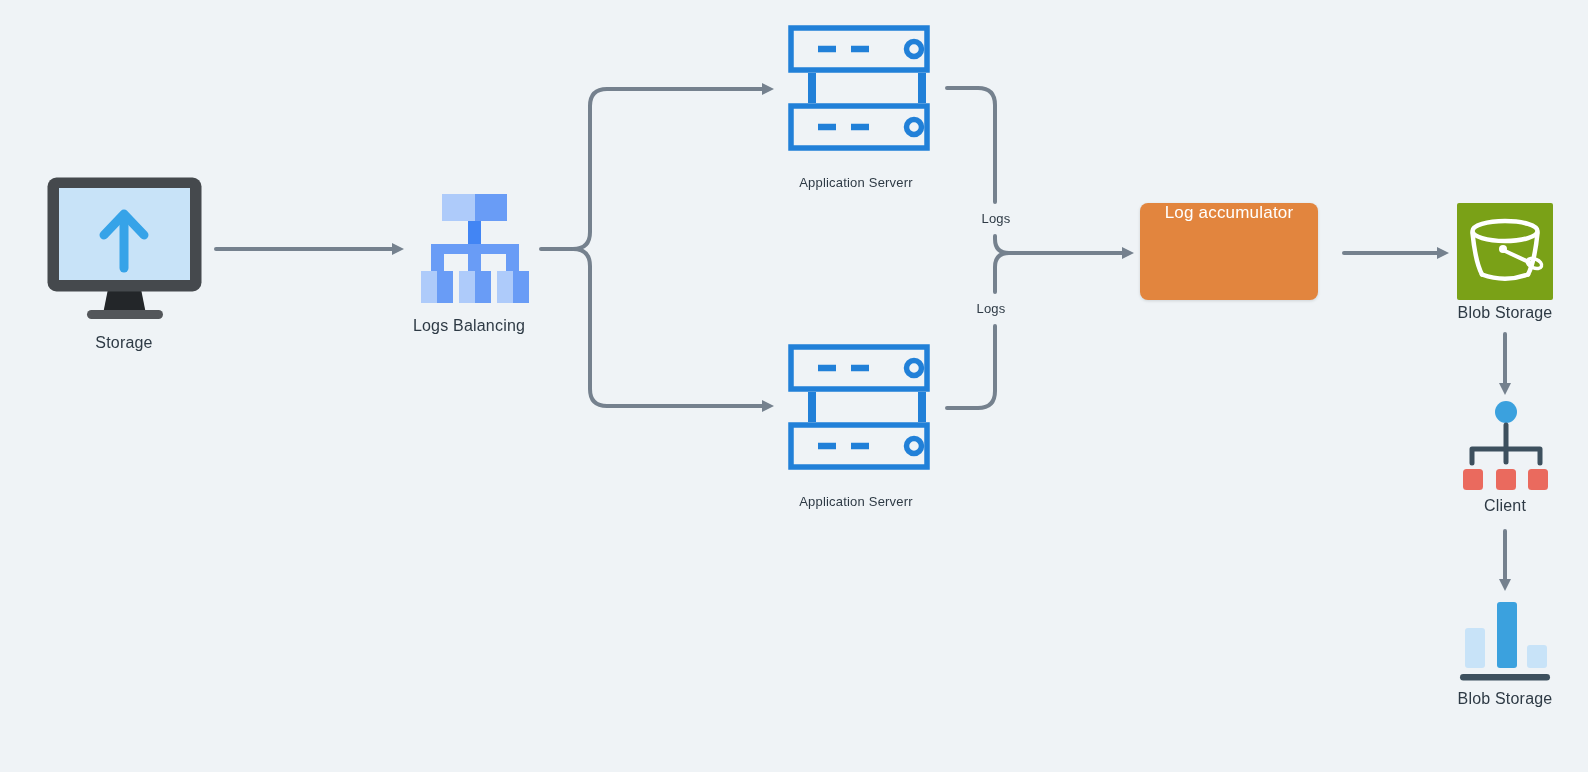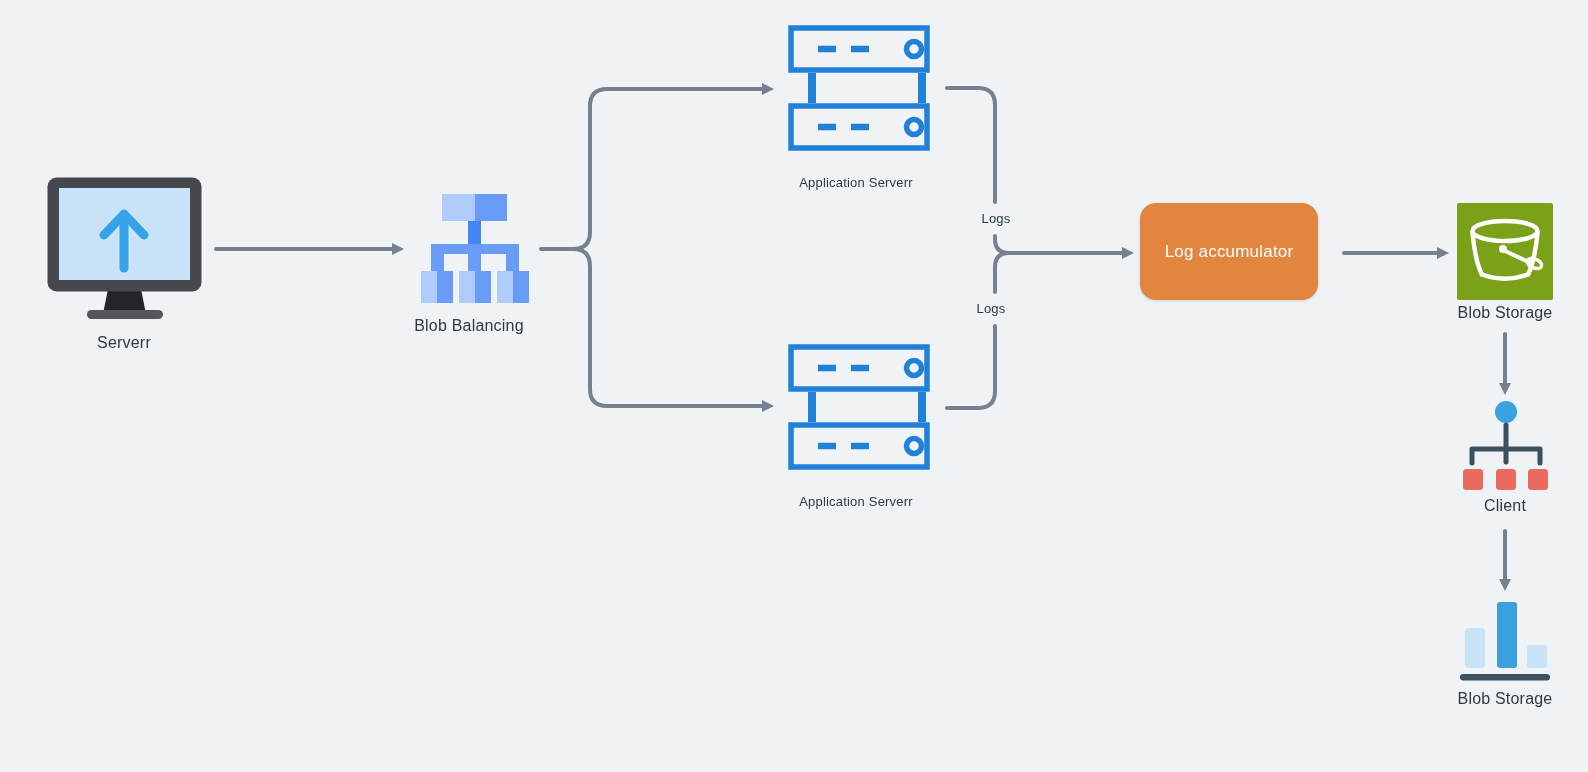--- a/index.html
+++ b/index.html
@@ -14,21 +14,21 @@
   .canvas{position:relative;width:1588px;height:772px;background:var(--bg);overflow:hidden;}
   .edges{position:absolute;left:0;top:0;width:1588px;height:772px;}
   .node{position:absolute;}
   .label{
     position:absolute;color:var(--text);font-size:16px;font-weight:500;
     text-align:center;letter-spacing:.2px;line-height:20px;white-space:nowrap;
   }
   .label.lg{font-size:13px;}
   .accum{
     position:absolute;left:1140px;top:203px;width:178px;height:97px;
-    background:var(--orange);border-radius:16px;display:flex;align-items:center;justify-content:center;
+    background:var(--orange);border-radius:8px;display:flex;align-items:flex-start;justify-content:center;
     box-shadow:0 1px 3px rgba(60,70,80,.18);
   }
   .accum span{color:var(--white);font-size:17px;font-weight:500;letter-spacing:.2px;}
   .greenbox{
     position:absolute;left:1457px;top:203px;width:96px;height:97px;
     background:var(--green);border-radius:2px;display:flex;align-items:center;justify-content:center;
   }
 </style>
 </head>
 <body>
@@ -66,40 +66,40 @@
       <path d="M61 112 L94 112 L99 137 L56 137 Z" fill="var(--monitor-dark)"></path>
       <rect x="40" y="133" width="76" height="9" rx="4.5" fill="var(--monitor-base)"></rect>
       <rect x="0.5" y="0.5" width="154" height="114" rx="9" fill="var(--monitor-frame)"></rect>
       <rect x="12" y="11" width="131" height="92" fill="var(--sky-light)"></rect>
       <g stroke="#36a3e8" stroke-width="9" stroke-linecap="round" stroke-linejoin="round" fill="none">
         <path d="M77 91 V40"></path>
         <path d="M57 58 L77 37 L97 58"></path>
       </g>
     </svg>
   </div>
-  <div class="label" style="left:49px;top:333px;width:150px;">Serverr</div>
+  <div class="label" style="left:49px;top:333px;width:150px;">Storage</div>
 
   <div class="node" style="left:421px;top:194px;">
     <svg width="108" height="110" viewBox="0 0 108 110">
       <rect x="21" y="0" width="33" height="27" fill="var(--lb-light)"></rect>
       <rect x="54" y="0" width="32" height="27" fill="var(--lb-mid)"></rect>
       <rect x="47" y="27" width="13" height="23" fill="var(--lb-dark)"></rect>
       <rect x="10" y="50" width="88" height="10" fill="var(--lb-mid)"></rect>
       <rect x="10" y="60" width="13" height="17" fill="var(--lb-mid)"></rect>
       <rect x="47" y="60" width="13" height="17" fill="var(--lb-mid)"></rect>
       <rect x="85" y="60" width="13" height="17" fill="var(--lb-mid)"></rect>
       <rect x="0" y="77" width="16" height="32" fill="var(--lb-light)"></rect>
       <rect x="16" y="77" width="16" height="32" fill="var(--lb-mid)"></rect>
       <rect x="38" y="77" width="16" height="32" fill="var(--lb-light)"></rect>
       <rect x="54" y="77" width="16" height="32" fill="var(--lb-mid)"></rect>
       <rect x="76" y="77" width="16" height="32" fill="var(--lb-light)"></rect>
       <rect x="92" y="77" width="16" height="32" fill="var(--lb-mid)"></rect>
     </svg>
   </div>
-  <div class="label" style="left:394px;top:316px;width:150px;">Blob Balancing</div>
+  <div class="label" style="left:394px;top:316px;width:150px;">Logs Balancing</div>
 
   <div class="node" style="left:782px;top:22px;">
     <svg width="150" height="132" viewBox="0 0 150 132" fill="none" stroke="var(--server-blue)">
       <path d="M30 51 V81 M140 51 V81" stroke-width="8"></path>
       <rect x="9" y="6" width="136" height="42" stroke-width="5.5"></rect>
       <rect x="9" y="84" width="136" height="42" stroke-width="5.5"></rect>
       <path d="M36 27 H54 M69 27 H87" stroke-width="6.5"></path>
       <circle cx="132" cy="27" r="7.5" stroke-width="5.5"></circle>
       <path d="M36 105 H54 M69 105 H87" stroke-width="6.5"></path>
       <circle cx="132" cy="105" r="7.5" stroke-width="5.5"></circle>

